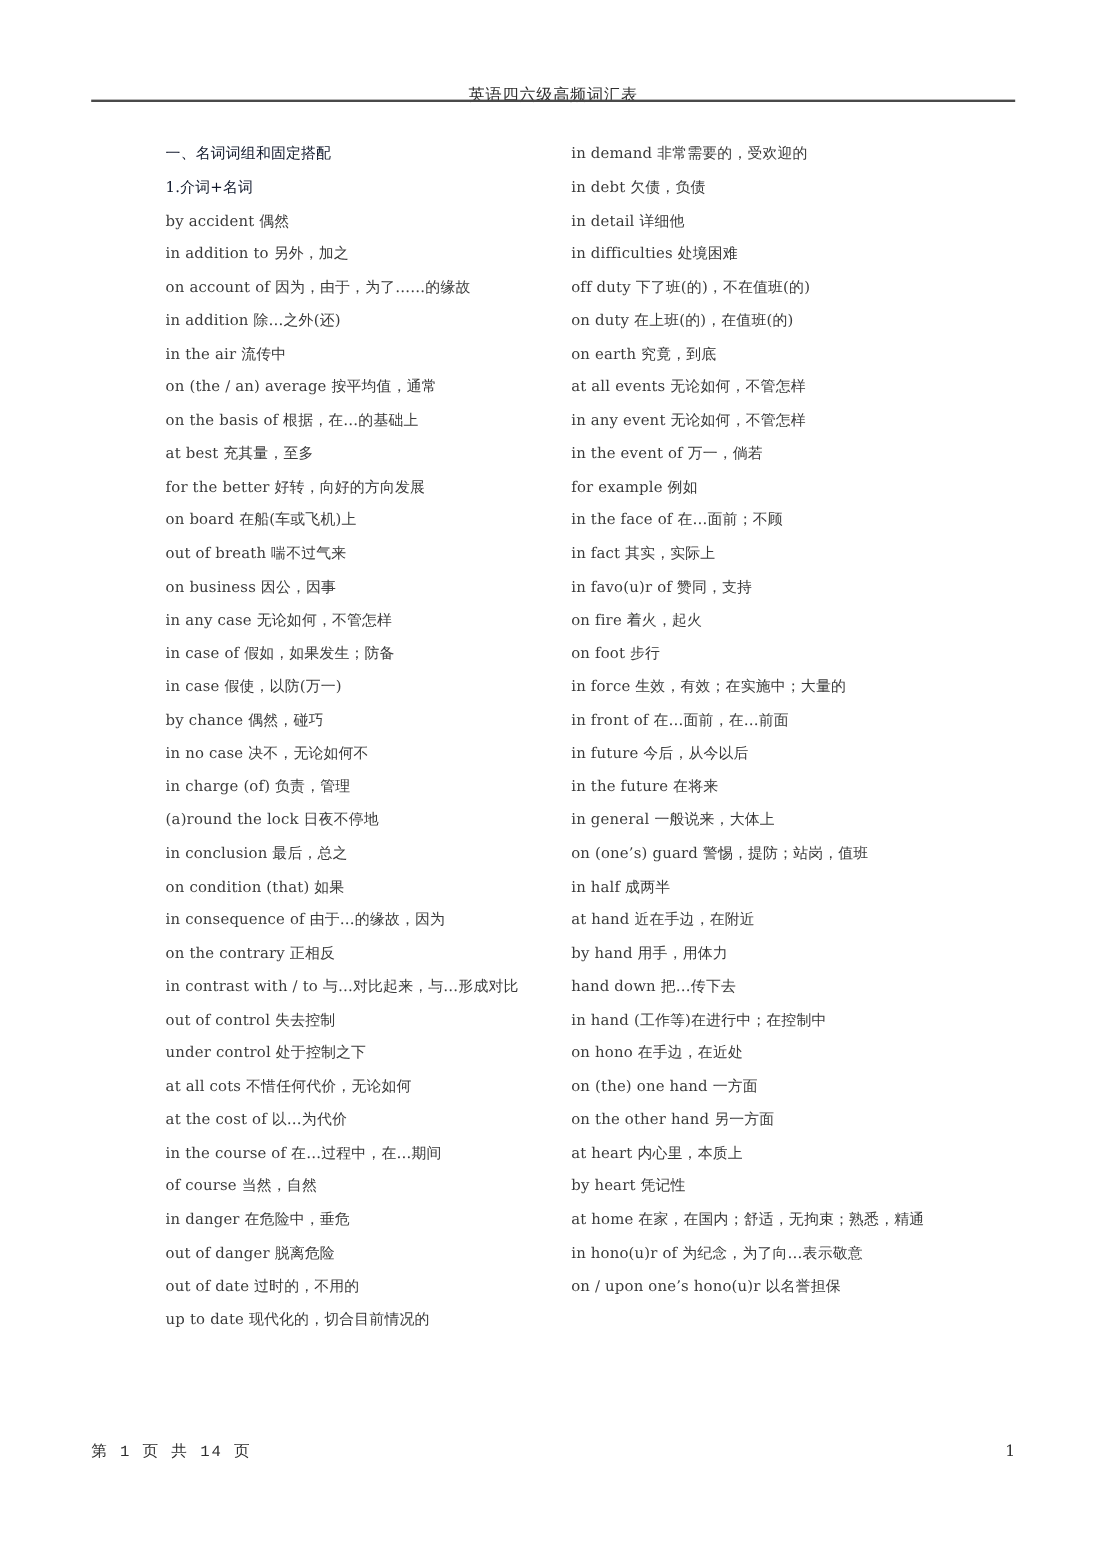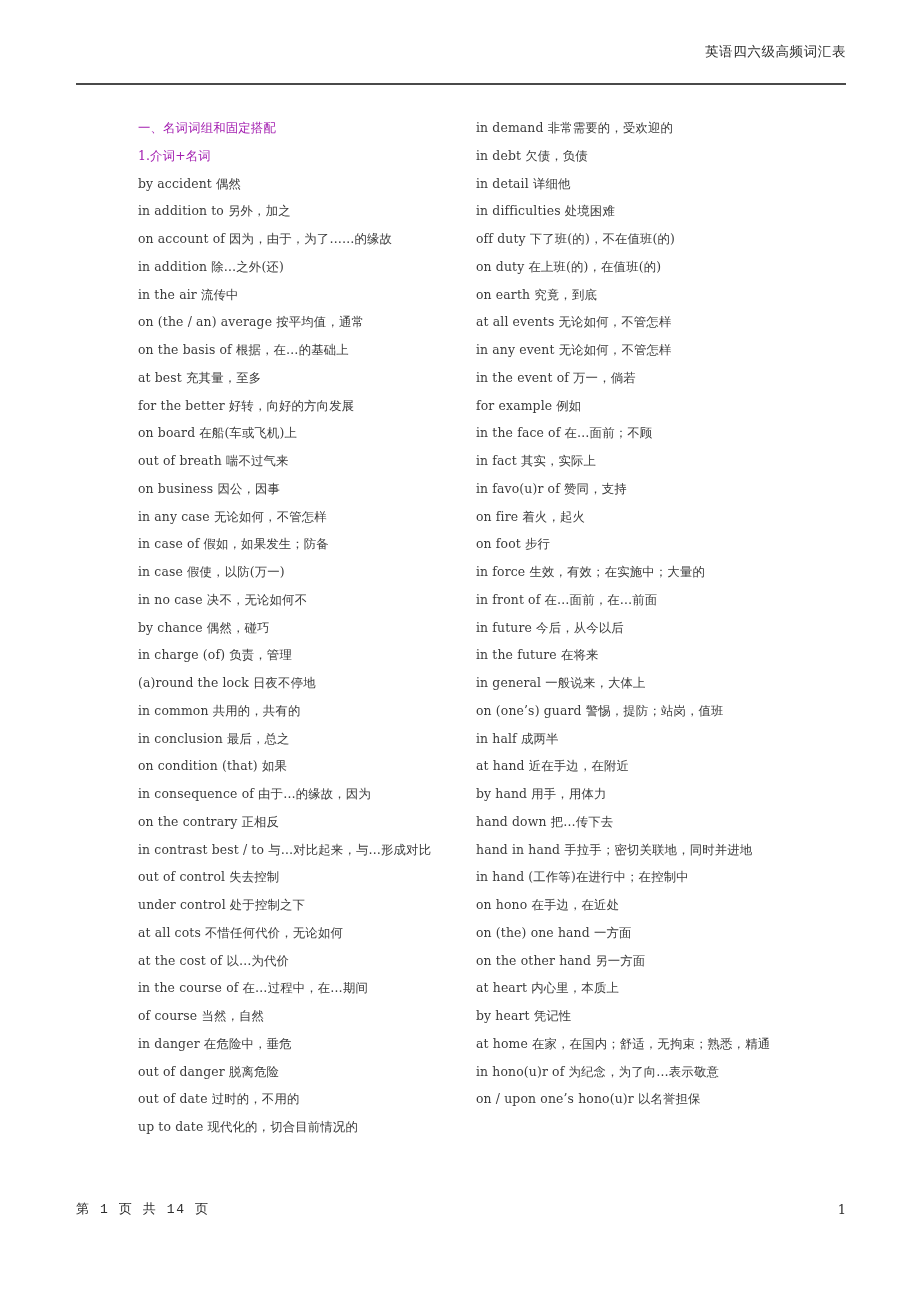--- a/index.html
+++ b/index.html
@@ -18,23 +18,23 @@
     height: 1302px;
     background: #ffffff;
     overflow: hidden;
     box-sizing: border-box;
   }
 
   
   .doc-header {
     position: absolute;
     left: 76px;
-    top: 42px;
-    width: 770px;
-    text-align: right;
+    top: 70px;
+    width: 770px;
+    text-align: center;
   }
   .doc-header .title {
     font-family: "DejaVu Serif", "Liberation Serif", serif;
     font-size: 13.5px;
     letter-spacing: 0.6px;
     color: #2e2e2e;
     line-height: 18px;
     white-space: nowrap;
   }
   .header-rule {
@@ -63,21 +63,21 @@
 
   .entry {
     font-family: "DejaVu Serif", "Liberation Serif", serif;
     font-size: 12.4px;
     line-height: 27.75px;
     color: #3a3a3a;
     white-space: pre-wrap;
     letter-spacing: 0.15px;
   }
   .entry.heading {
-    color: #a21caf;
+    color: #0f172a;
   }
 
   
   .doc-footer {
     position: absolute;
     left: 76px;
     top: 1200px;
     width: 770px;
     height: 24px;
   }
@@ -125,30 +125,29 @@
         <div class="entry">on (the / an) average 按平均值，通常</div>
         <div class="entry">on the basis of 根据，在…的基础上</div>
         <div class="entry">at best 充其量，至多</div>
         <div class="entry">for the better 好转，向好的方向发展</div>
         <div class="entry">on board 在船(车或飞机)上</div>
         <div class="entry">out of breath 喘不过气来</div>
         <div class="entry">on business 因公，因事</div>
         <div class="entry">in any case 无论如何，不管怎样</div>
         <div class="entry">in case of 假如，如果发生；防备</div>
         <div class="entry">in case 假使，以防(万一)</div>
+        <div class="entry">by chance 偶然，碰巧</div>
         <div class="entry">in no case 决不，无论如何不</div>
-        <div class="entry">by chance 偶然，碰巧</div>
         <div class="entry">in charge (of) 负责，管理</div>
         <div class="entry">(a)round the lock 日夜不停地</div>
-        <div class="entry">in common 共用的，共有的</div>
         <div class="entry">in conclusion 最后，总之</div>
         <div class="entry">on condition (that) 如果</div>
         <div class="entry">in consequence of 由于…的缘故，因为</div>
         <div class="entry">on the contrary 正相反</div>
-        <div class="entry">in contrast best / to 与…对比起来，与…形成对比</div>
+        <div class="entry">in contrast with / to 与…对比起来，与…形成对比</div>
         <div class="entry">out of control 失去控制</div>
         <div class="entry">under control 处于控制之下</div>
         <div class="entry">at all cots 不惜任何代价，无论如何</div>
         <div class="entry">at the cost of 以…为代价</div>
         <div class="entry">in the course of 在…过程中，在…期间</div>
         <div class="entry">of course 当然，自然</div>
         <div class="entry">in danger 在危险中，垂危</div>
         <div class="entry">out of danger 脱离危险</div>
         <div class="entry">out of date 过时的，不用的</div>
         <div class="entry">up to date 现代化的，切合目前情况的</div>
@@ -173,21 +172,20 @@
         <div class="entry">in force 生效，有效；在实施中；大量的</div>
         <div class="entry">in front of 在…面前，在…前面</div>
         <div class="entry">in future 今后，从今以后</div>
         <div class="entry">in the future 在将来</div>
         <div class="entry">in general 一般说来，大体上</div>
         <div class="entry">on (one’s) guard 警惕，提防；站岗，值班</div>
         <div class="entry">in half 成两半</div>
         <div class="entry">at hand 近在手边，在附近</div>
         <div class="entry">by hand 用手，用体力</div>
         <div class="entry">hand down 把…传下去</div>
-        <div class="entry">hand in hand 手拉手；密切关联地，同时并进地</div>
         <div class="entry">in hand (工作等)在进行中；在控制中</div>
         <div class="entry">on hono 在手边，在近处</div>
         <div class="entry">on (the) one hand 一方面</div>
         <div class="entry">on the other hand 另一方面</div>
         <div class="entry">at heart 内心里，本质上</div>
         <div class="entry">by heart 凭记性</div>
         <div class="entry">at home 在家，在国内；舒适，无拘束；熟悉，精通</div>
         <div class="entry">in hono(u)r of 为纪念，为了向…表示敬意</div>
         <div class="entry">on / upon one’s hono(u)r 以名誉担保</div>
       </div>

